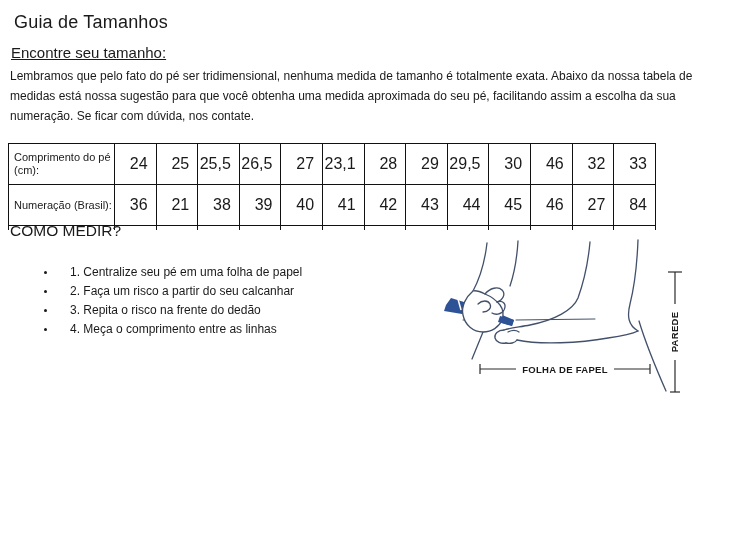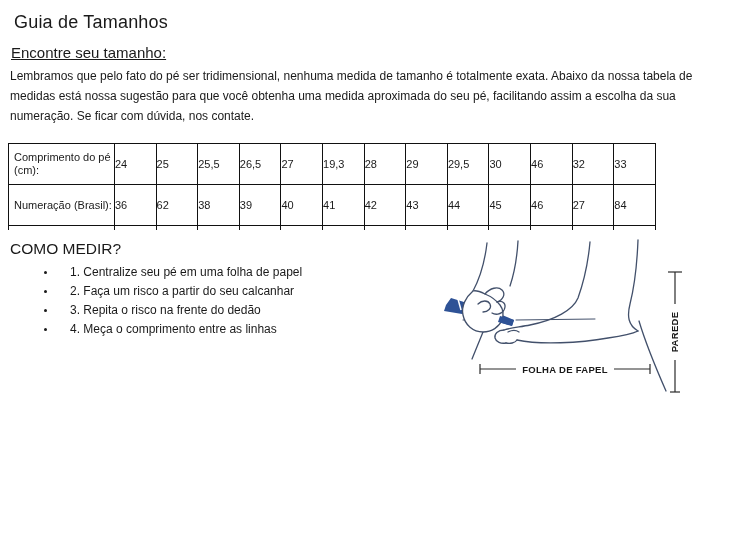--- a/index.html
+++ b/index.html
@@ -15,32 +15,32 @@
   }
   .intro-text{
     position:absolute;left:10px;top:66px;width:690px;
     font-size:12px;line-height:20px;
   }
   table.size-table{
     position:absolute;left:8px;top:143px;width:648px;
     border-collapse:collapse;table-layout:fixed;
   }
   table.size-table td{
-    border:1px solid #111;height:36px;font-size:11px;
-    text-align:left;padding:0 8px 0 0;vertical-align:middle;
+    border:1px solid #111;height:36px;font-size:16px;
+    text-align:right;padding:0 8px 0 0;vertical-align:middle;
   }
   table.size-table td.row-label{
     width:98px;text-align:left;padding:2px 2px 2px 5px;
     font-size:11px;line-height:13px;
   }
   table.size-table tr.tick-row td{
     height:4px;border-top:none;border-bottom:none;padding:0;
   }
   .measure-heading{
-    position:absolute;left:10px;top:222px;font-size:15.5px;margin-top:18px;
+    position:absolute;left:10px;top:222px;font-size:15.5px;
   }
   ul.steps{
     position:absolute;left:30px;top:256px;margin:9px;padding-left:18px;
     list-style-type:disc;
   }
   ul.steps li{
     font-size:12px;padding-left:13px;margin-bottom:5px;
   }
   ul.steps li::marker{font-size:10px;}
   .illustration{
@@ -62,33 +62,33 @@
 
 <table class="size-table">
   <tbody>
       <tr>
     <td class="row-label">Comprimento do pé (cm):</td>
     <td>24</td>
     <td>25</td>
     <td>25,5</td>
     <td>26,5</td>
     <td>27</td>
-    <td>19,3</td>
+    <td>23,1</td>
     <td>28</td>
     <td>29</td>
     <td>29,5</td>
     <td>30</td>
     <td>46</td>
     <td>32</td>
     <td>33</td>
   </tr>
   <tr>
     <td class="row-label">Numeração (Brasil):</td>
     <td>36</td>
-    <td>62</td>
+    <td>21</td>
     <td>38</td>
     <td>39</td>
     <td>40</td>
     <td>41</td>
     <td>42</td>
     <td>43</td>
     <td>44</td>
     <td>45</td>
     <td>46</td>
     <td>27</td>

